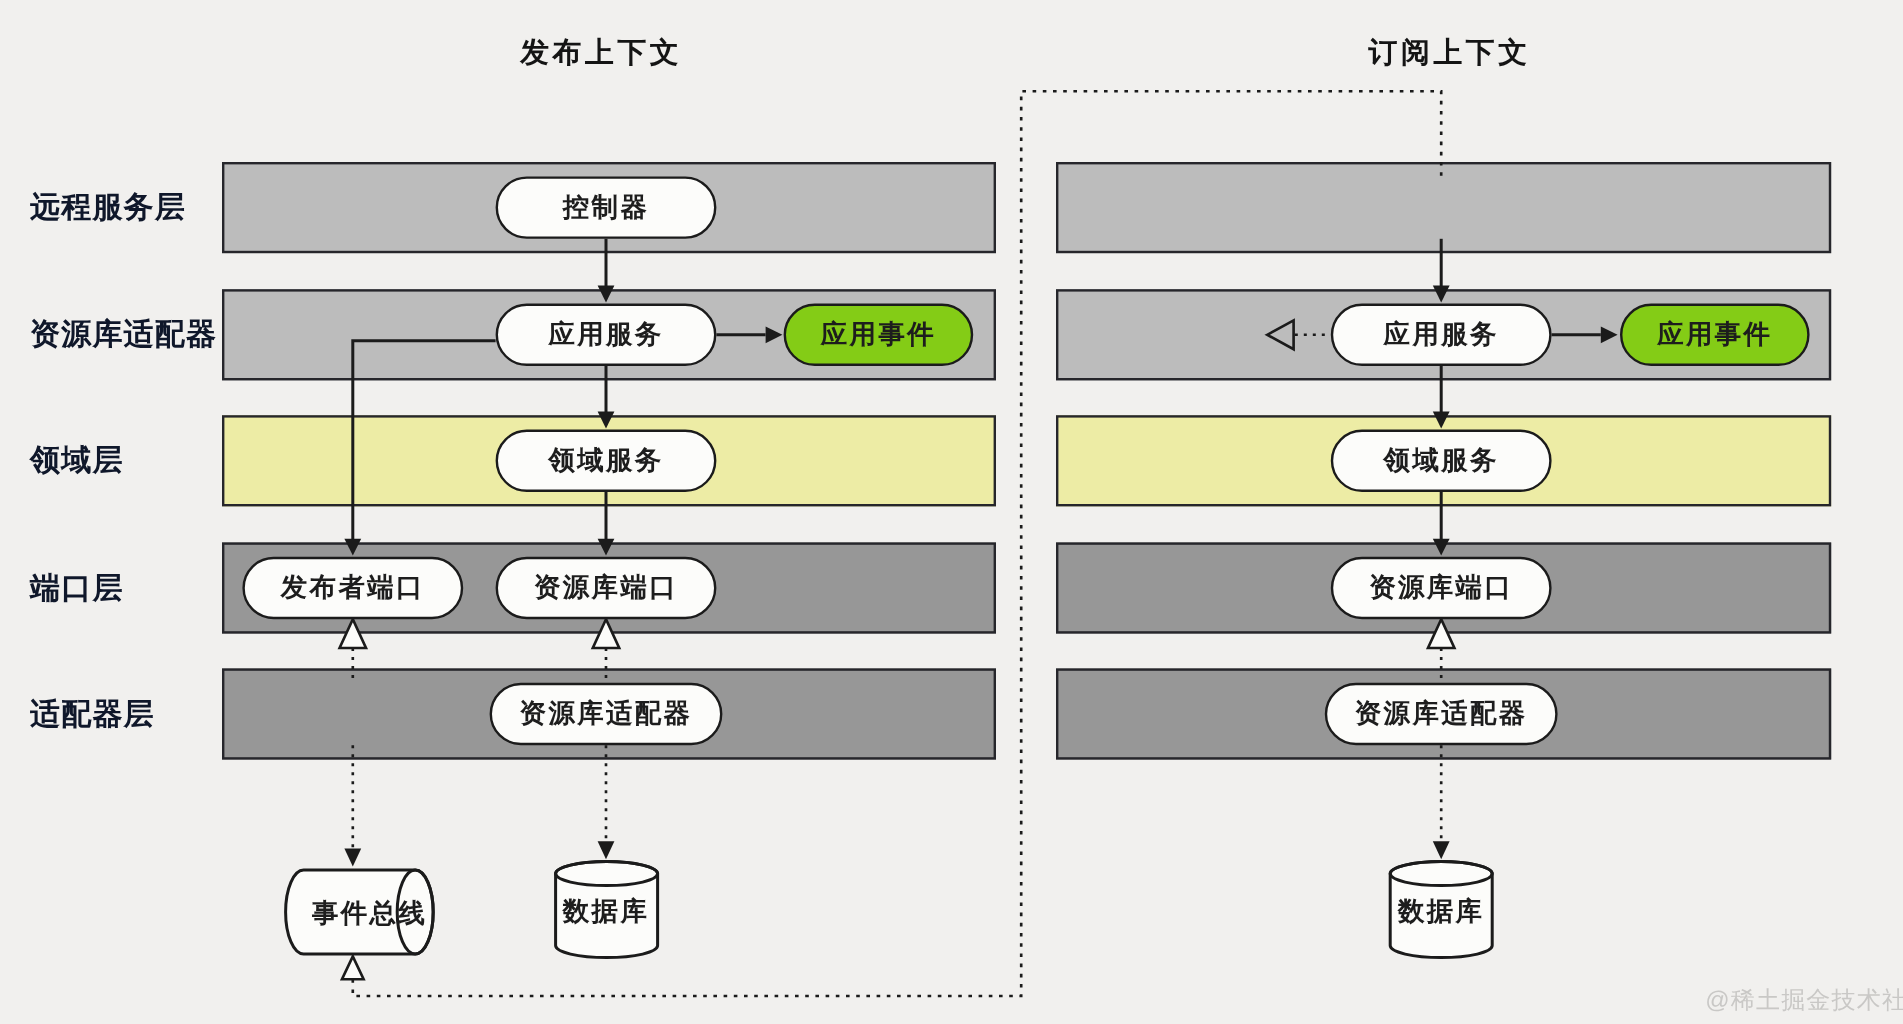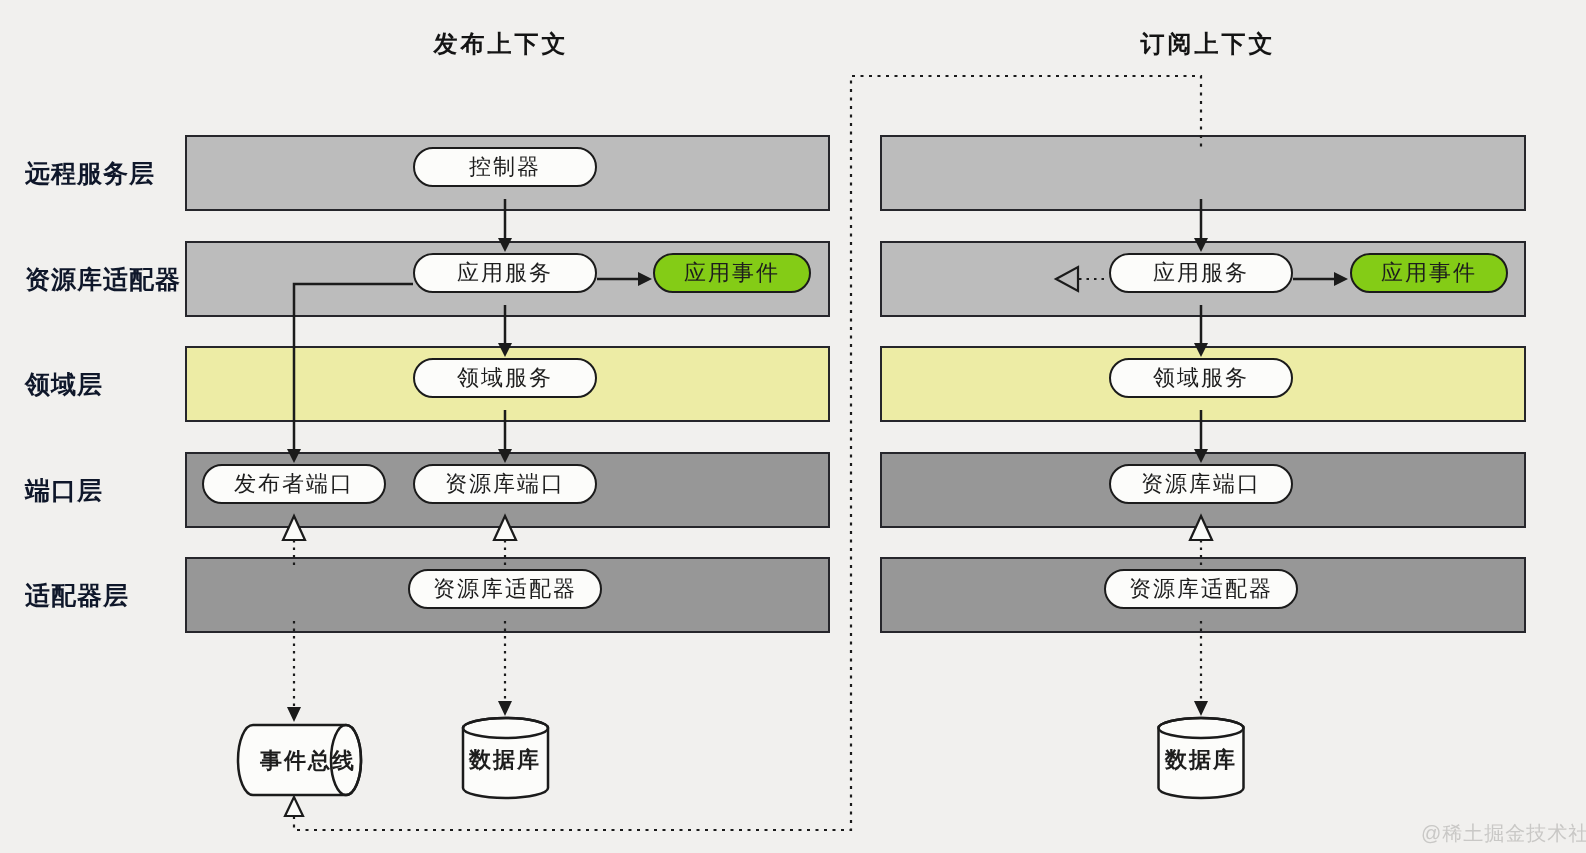--- a/index.html
+++ b/index.html
@@ -20,25 +20,25 @@
     color:#0f172a; white-space:nowrap;
   }
   .band {
     position:absolute; box-sizing:border-box;
     border:2px solid #26262b;
   }
   .band.svc   { background:#bcbcbc; }
   .band.dom   { background:#edeca5; }
   .band.infra { background:#979797; }
   .node {
-    position:absolute; height:40px; box-sizing:border-box;
+    position:absolute; height:52px; box-sizing:border-box;
     border:2.5px solid #1b1b1b; border-radius:26px;
     background:#fcfcfa;
     display:flex; align-items:center; justify-content:center;
-    font-size:22px; font-weight:400; letter-spacing:2px;
+    font-size:22px; font-weight:700; letter-spacing:2px;
     white-space:nowrap; z-index:3;
   }
   .node.event { background:#84cc16; }
   .cyl-label {
     position:absolute; transform:translate(-50%,-50%);
     font-size:22px; font-weight:600; letter-spacing:2px;
     white-space:nowrap; z-index:3;
   }
   .watermark {
     position:absolute; left:1421px; top:820px;

